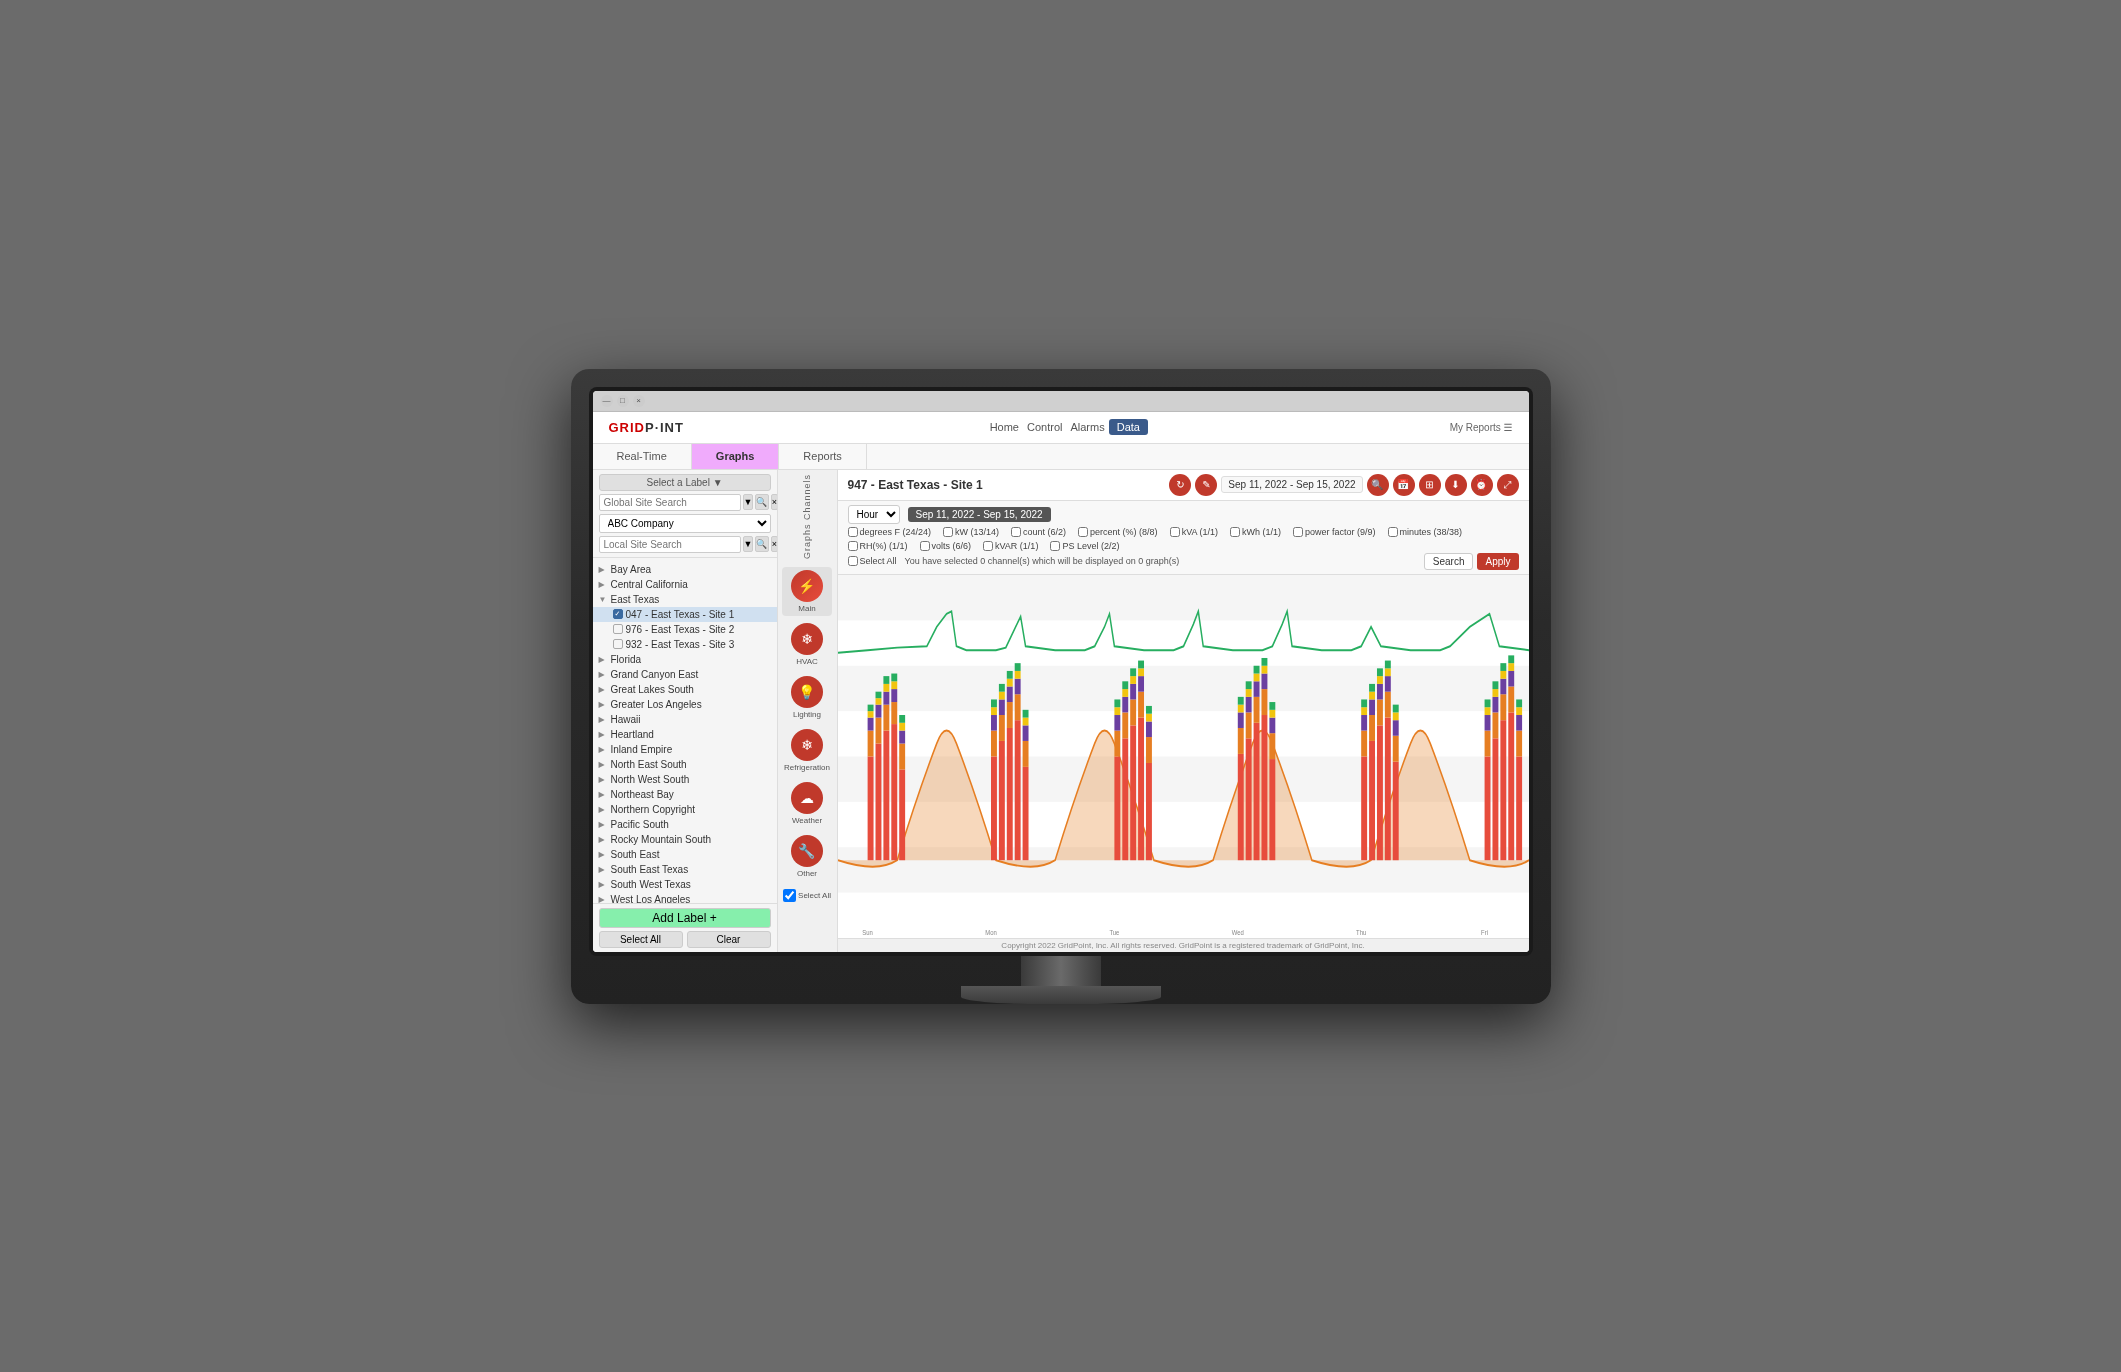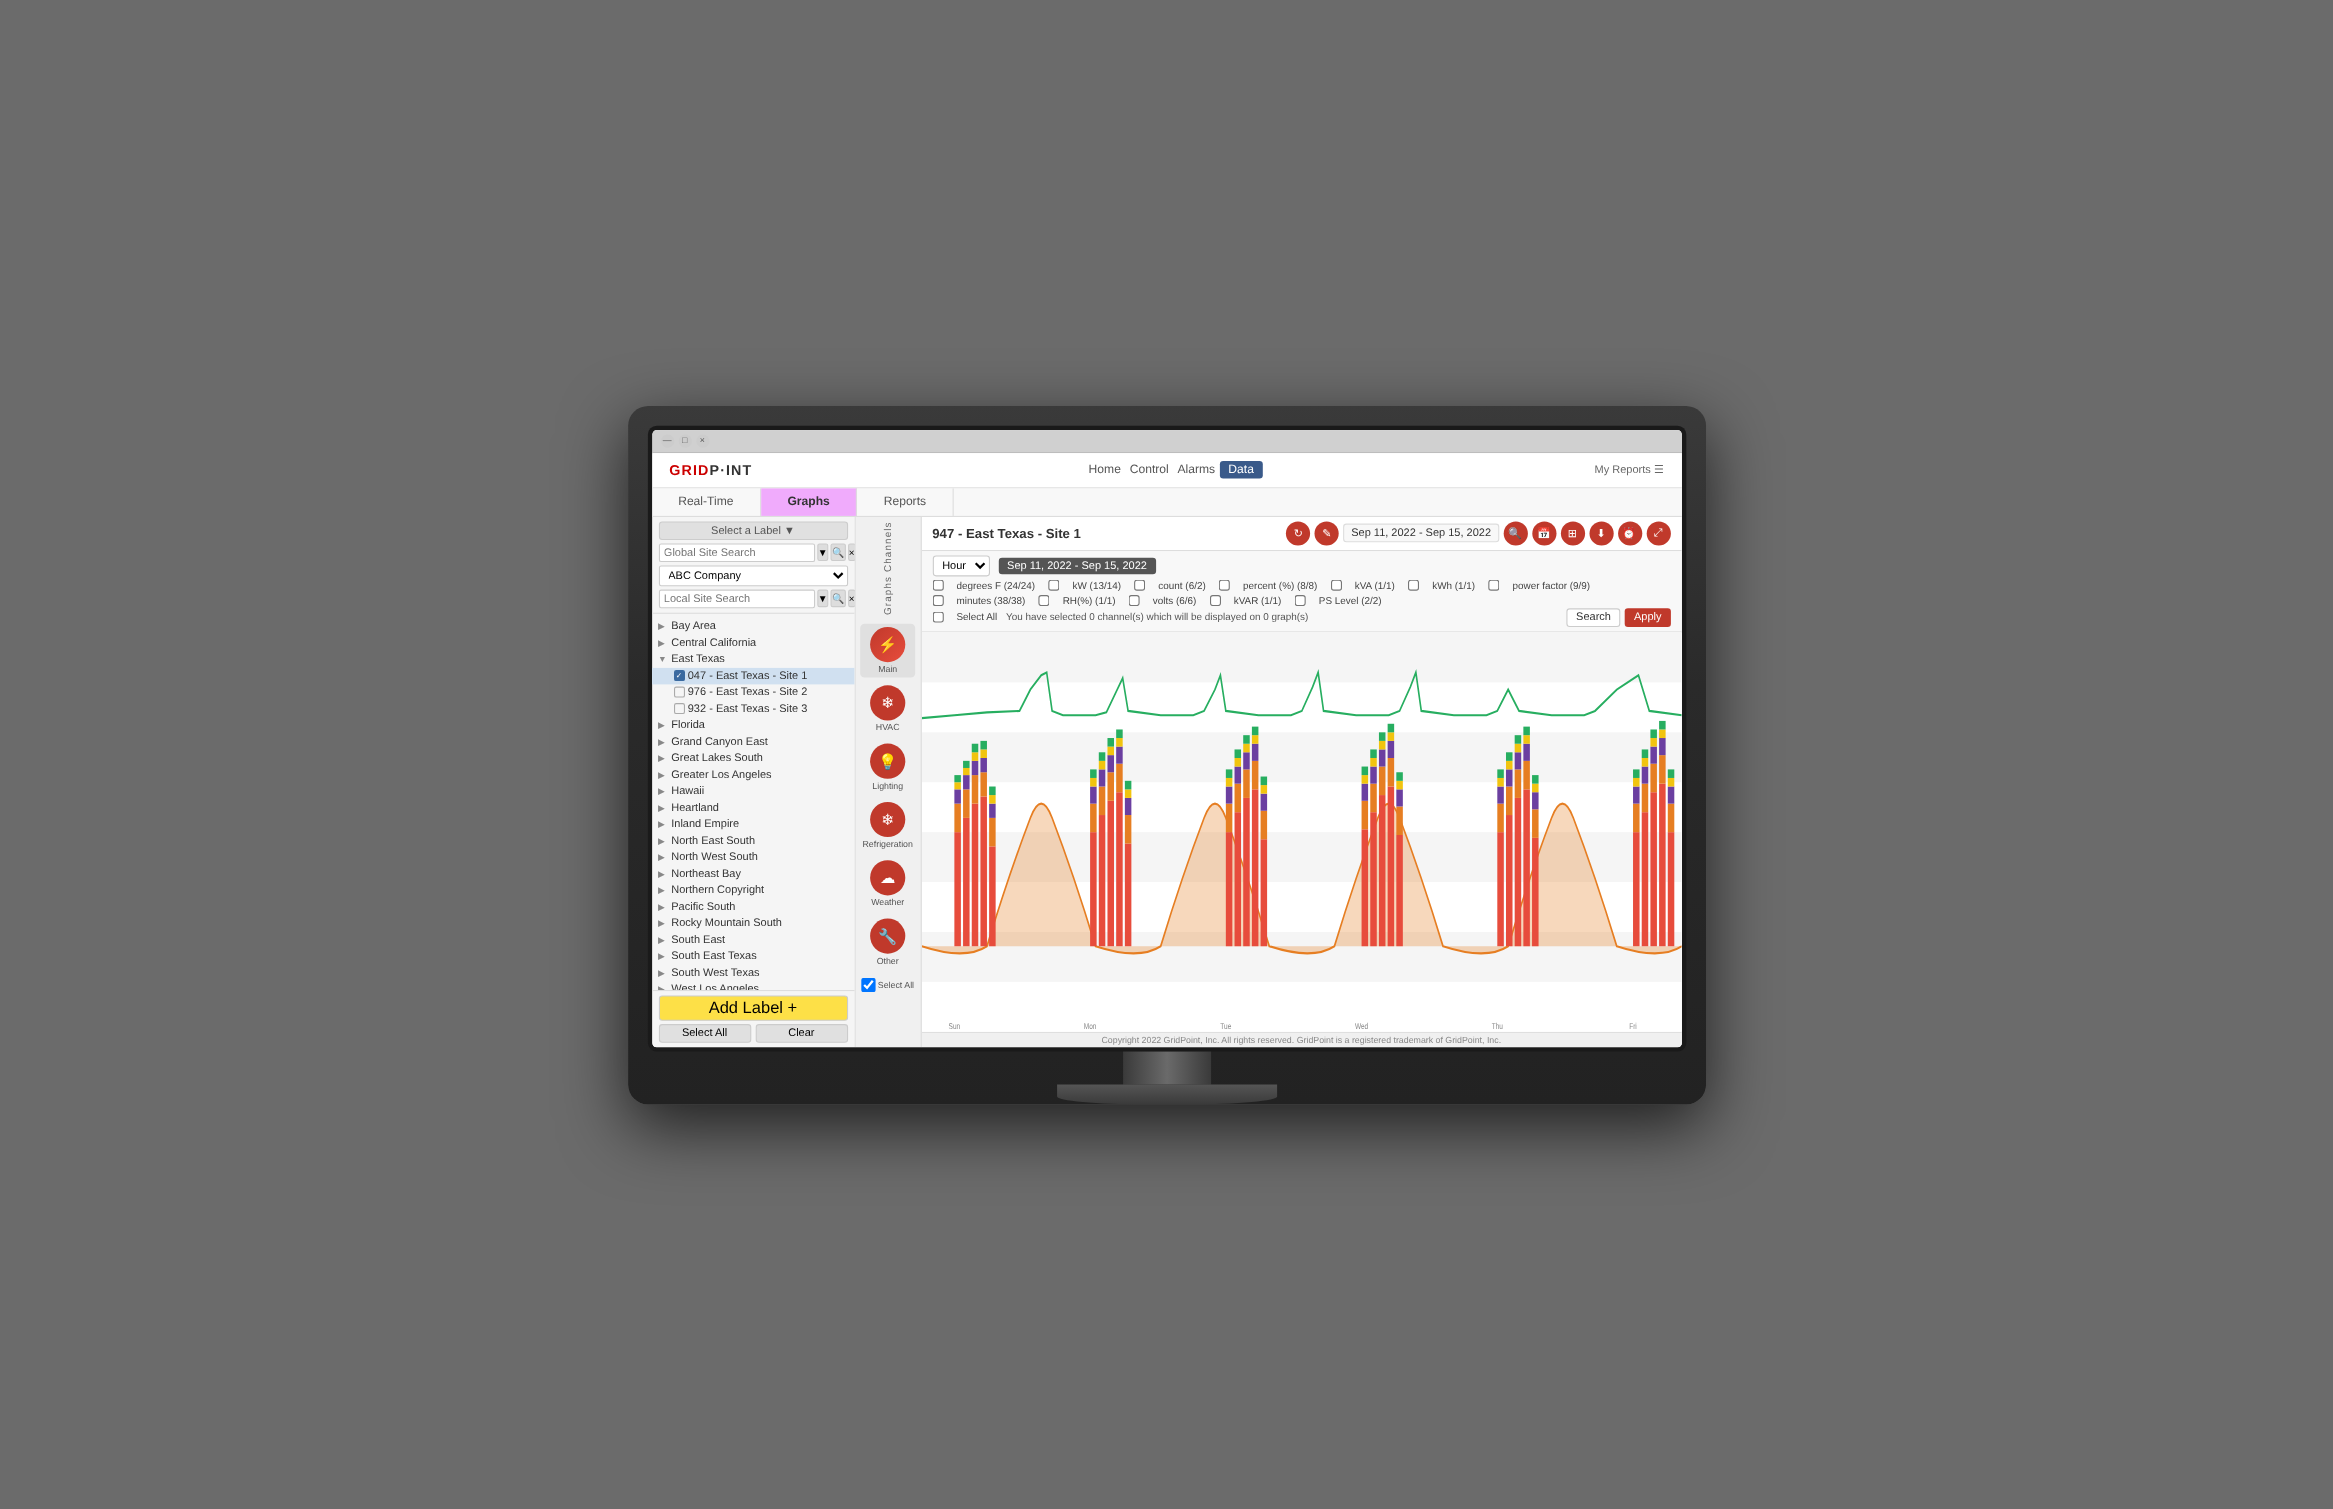--- a/index.html
+++ b/index.html
@@ -306,25 +306,25 @@
 
     .sidebar-footer {
       padding: 4px 6px;
       border-top: 1px solid #ddd;
       display: flex;
       flex-direction: column;
       gap: 3px;
     }
 
     .add-label-btn {
-      background: #fde047;
+      background: #86efac;
       border: 1px solid #ccc;
       border-radius: 3px;
       padding: 2px 8px;
-      font-size: 15px;
+      font-size: 12px;
       text-align: center;
       cursor: pointer;
     }
 
     .sidebar-footer-btns {
       display: flex;
       gap: 4px;
     }
 
     .footer-btn {
@@ -490,21 +490,21 @@
     .checkboxes-row {
       display: flex;
       flex-wrap: wrap;
       gap: 4px 12px;
       align-items: center;
     }
 
     .cb-item {
       display: flex;
       align-items: center;
-      gap: 12px;
+      gap: 2px;
       font-size: 9px;
       color: #444;
     }
 
     .cb-item input[type="checkbox"] {
       width: 10px;
       height: 10px;
       margin: 0;
     }
 

